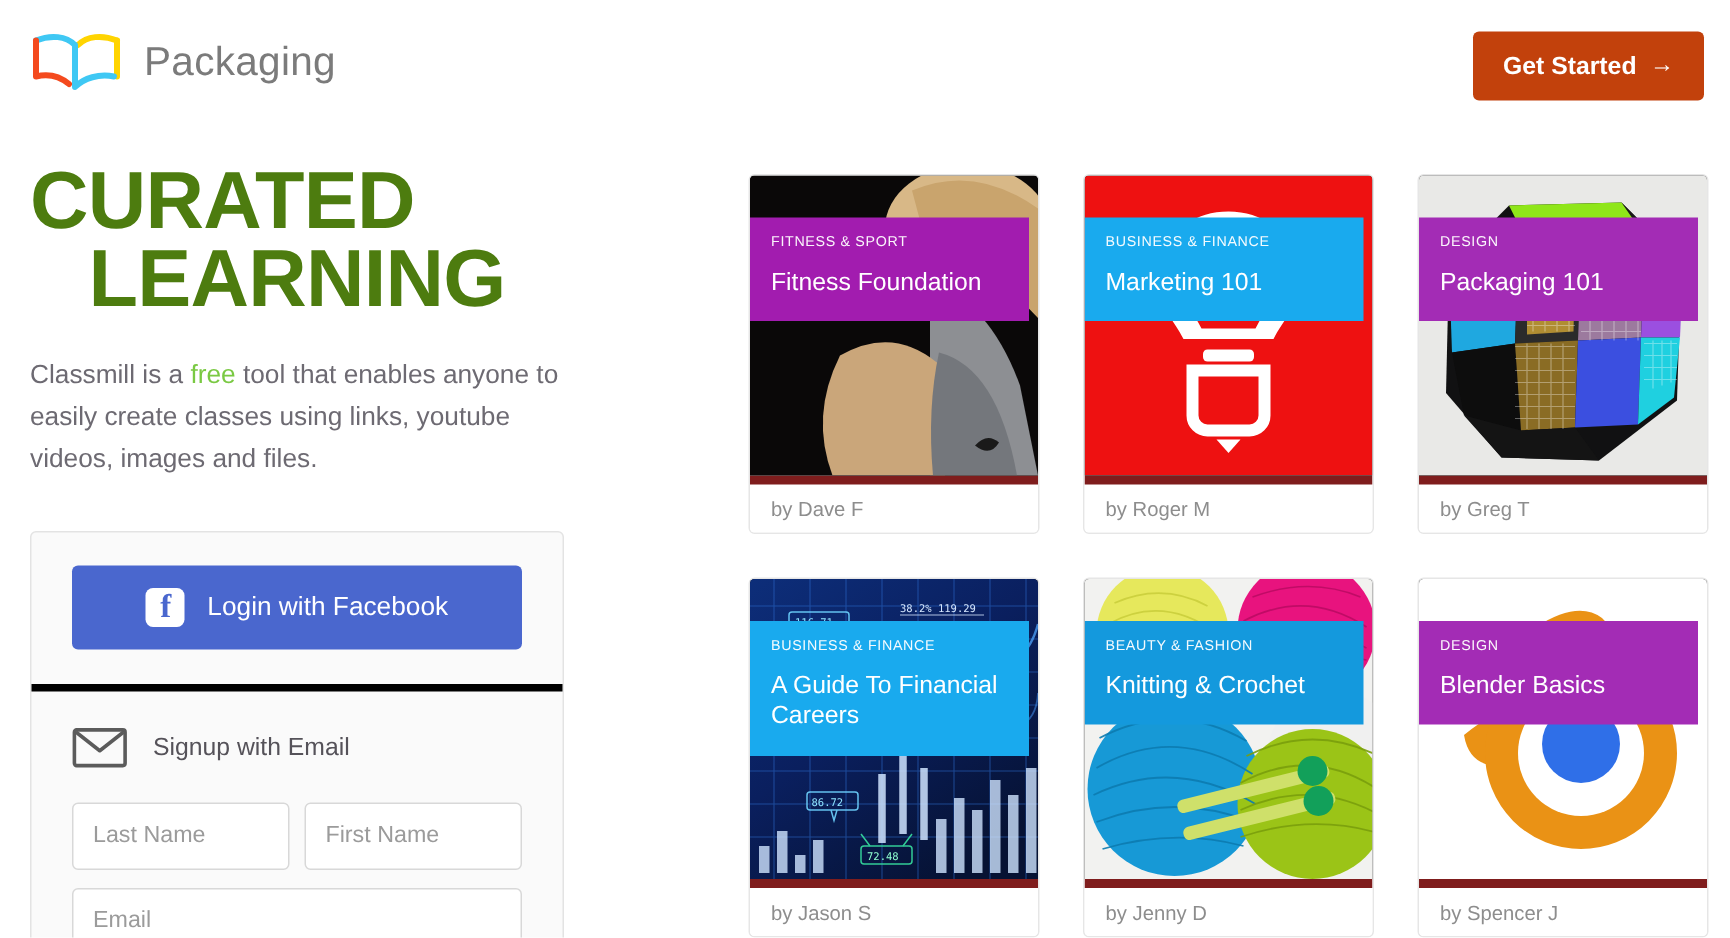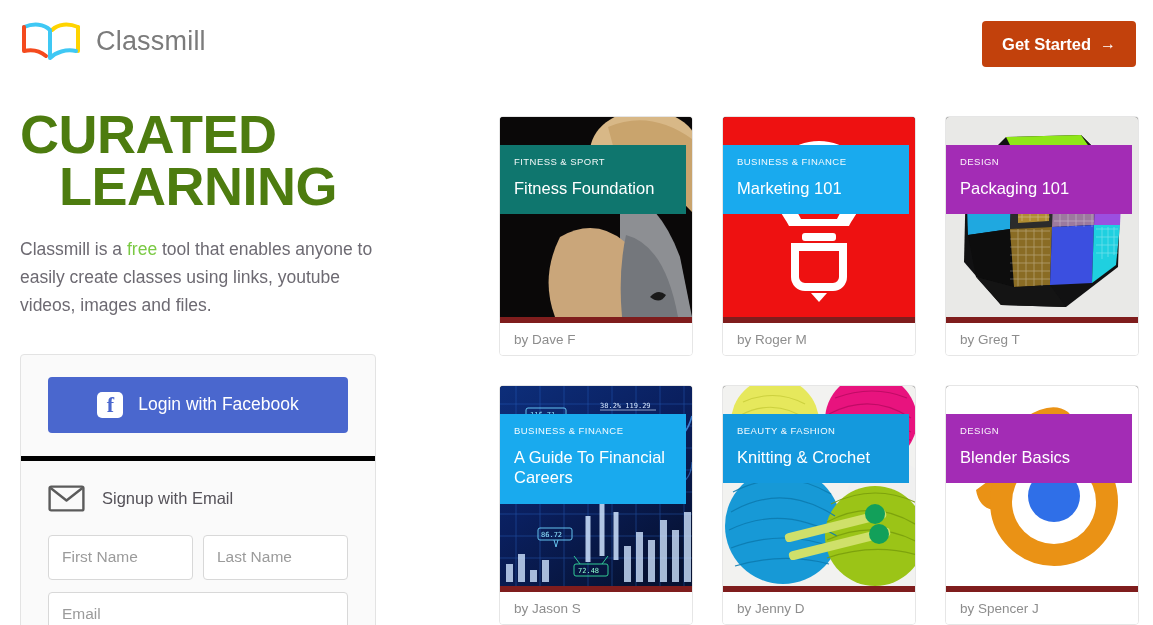--- a/index.html
+++ b/index.html
@@ -247,21 +247,21 @@
   <div class="header">
 
     <div class="brand">
       <svg class="logo-mark" viewBox="0 0 62 46">
         <path d="M4 9 C14 5, 24 6, 30 12" fill="none" stroke="#3fc8f4" stroke-width="4" stroke-linecap="round"></path>
         <path d="M58 9 C48 5, 38 6, 32 12" fill="none" stroke="#ffd400" stroke-width="4" stroke-linecap="round"></path>
         <path d="M4 9 L4 33 C12 31, 20 33, 26 38" fill="none" stroke="#f44a1e" stroke-width="4" stroke-linecap="round" stroke-linejoin="round"></path>
         <path d="M58 9 L58 33" fill="none" stroke="#ffd400" stroke-width="4" stroke-linecap="round"></path>
         <path d="M30 12 L30 40 C36 34, 46 31, 56 33" fill="none" stroke="#3fc8f4" stroke-width="4" stroke-linecap="round" stroke-linejoin="round"></path>
       </svg>
-      <span class="brand-name">Classmill</span>
+      <span class="brand-name">Packaging</span>
     </div>
 
     <button class="get-started">
       <span>Get Started</span>
       <span class="arrow">→</span>
     </button>
 
   </div>
 
   <div class="left-col">
@@ -288,22 +288,22 @@
 
         <div class="email-head">
           <svg class="envelope" viewBox="0 0 37 27">
             <rect x="1.6" y="1.6" width="33.8" height="23.8" rx="1.5" fill="none" stroke="#5b5b5b" stroke-width="2.4"></rect>
             <path d="M2.6 3 L18.5 15.5 L34.4 3" fill="none" stroke="#5b5b5b" stroke-width="2.4" stroke-linejoin="round"></path>
           </svg>
           <span class="email-head-label">Signup with Email</span>
         </div>
 
         <div class="name-row">
+          <input class="field field-half" type="text" placeholder="Last Name" style="">
           <input class="field field-half" type="text" placeholder="First Name" style="">
-          <input class="field field-half" type="text" placeholder="Last Name" style="">
         </div>
 
         <input class="field" type="email" placeholder="Email" style="">
 
       </div>
     </div>
   </div>
 
   <div class="grid">
 
@@ -311,21 +311,21 @@
       <div class="card-media">
         <svg class="card-art" viewBox="0 0 192 200" preserveAspectRatio="none">
           <rect width="192" height="200" fill="#0a0808"></rect>
           <ellipse cx="145" cy="35" rx="55" ry="42" fill="#d8b887"></ellipse>
           <path d="M108 10 Q150 -8 192 22 L192 95 Q160 60 120 55 Z" fill="#c9a46d"></path>
           <path d="M120 70 Q160 85 180 140 L192 200 L120 200 Z" fill="#8d8f93"></path>
           <path d="M60 120 Q95 100 125 125 Q140 165 130 200 L55 200 Q40 160 60 120 Z" fill="#caa67a"></path>
           <path d="M126 118 Q165 128 178 200 L122 200 Q118 155 126 118 Z" fill="#74777c"></path>
           <path d="M150 180 q8 -9 16 -2 q-6 10 -16 2 Z" fill="#1a1a1a"></path>
         </svg>
-        <div class="card-overlay" style="background:#0f766e">
+        <div class="card-overlay" style="background:#a21caf">
           <div class="card-cat">FITNESS &amp; SPORT</div>
           <div class="card-title">Fitness Foundation</div>
         </div>
       </div>
       <div class="card-foot">by Dave F</div>
     </div>
 
     <div class="course-card">
       <div class="card-media">
         <svg class="card-art" viewBox="0 0 192 200" preserveAspectRatio="none">

